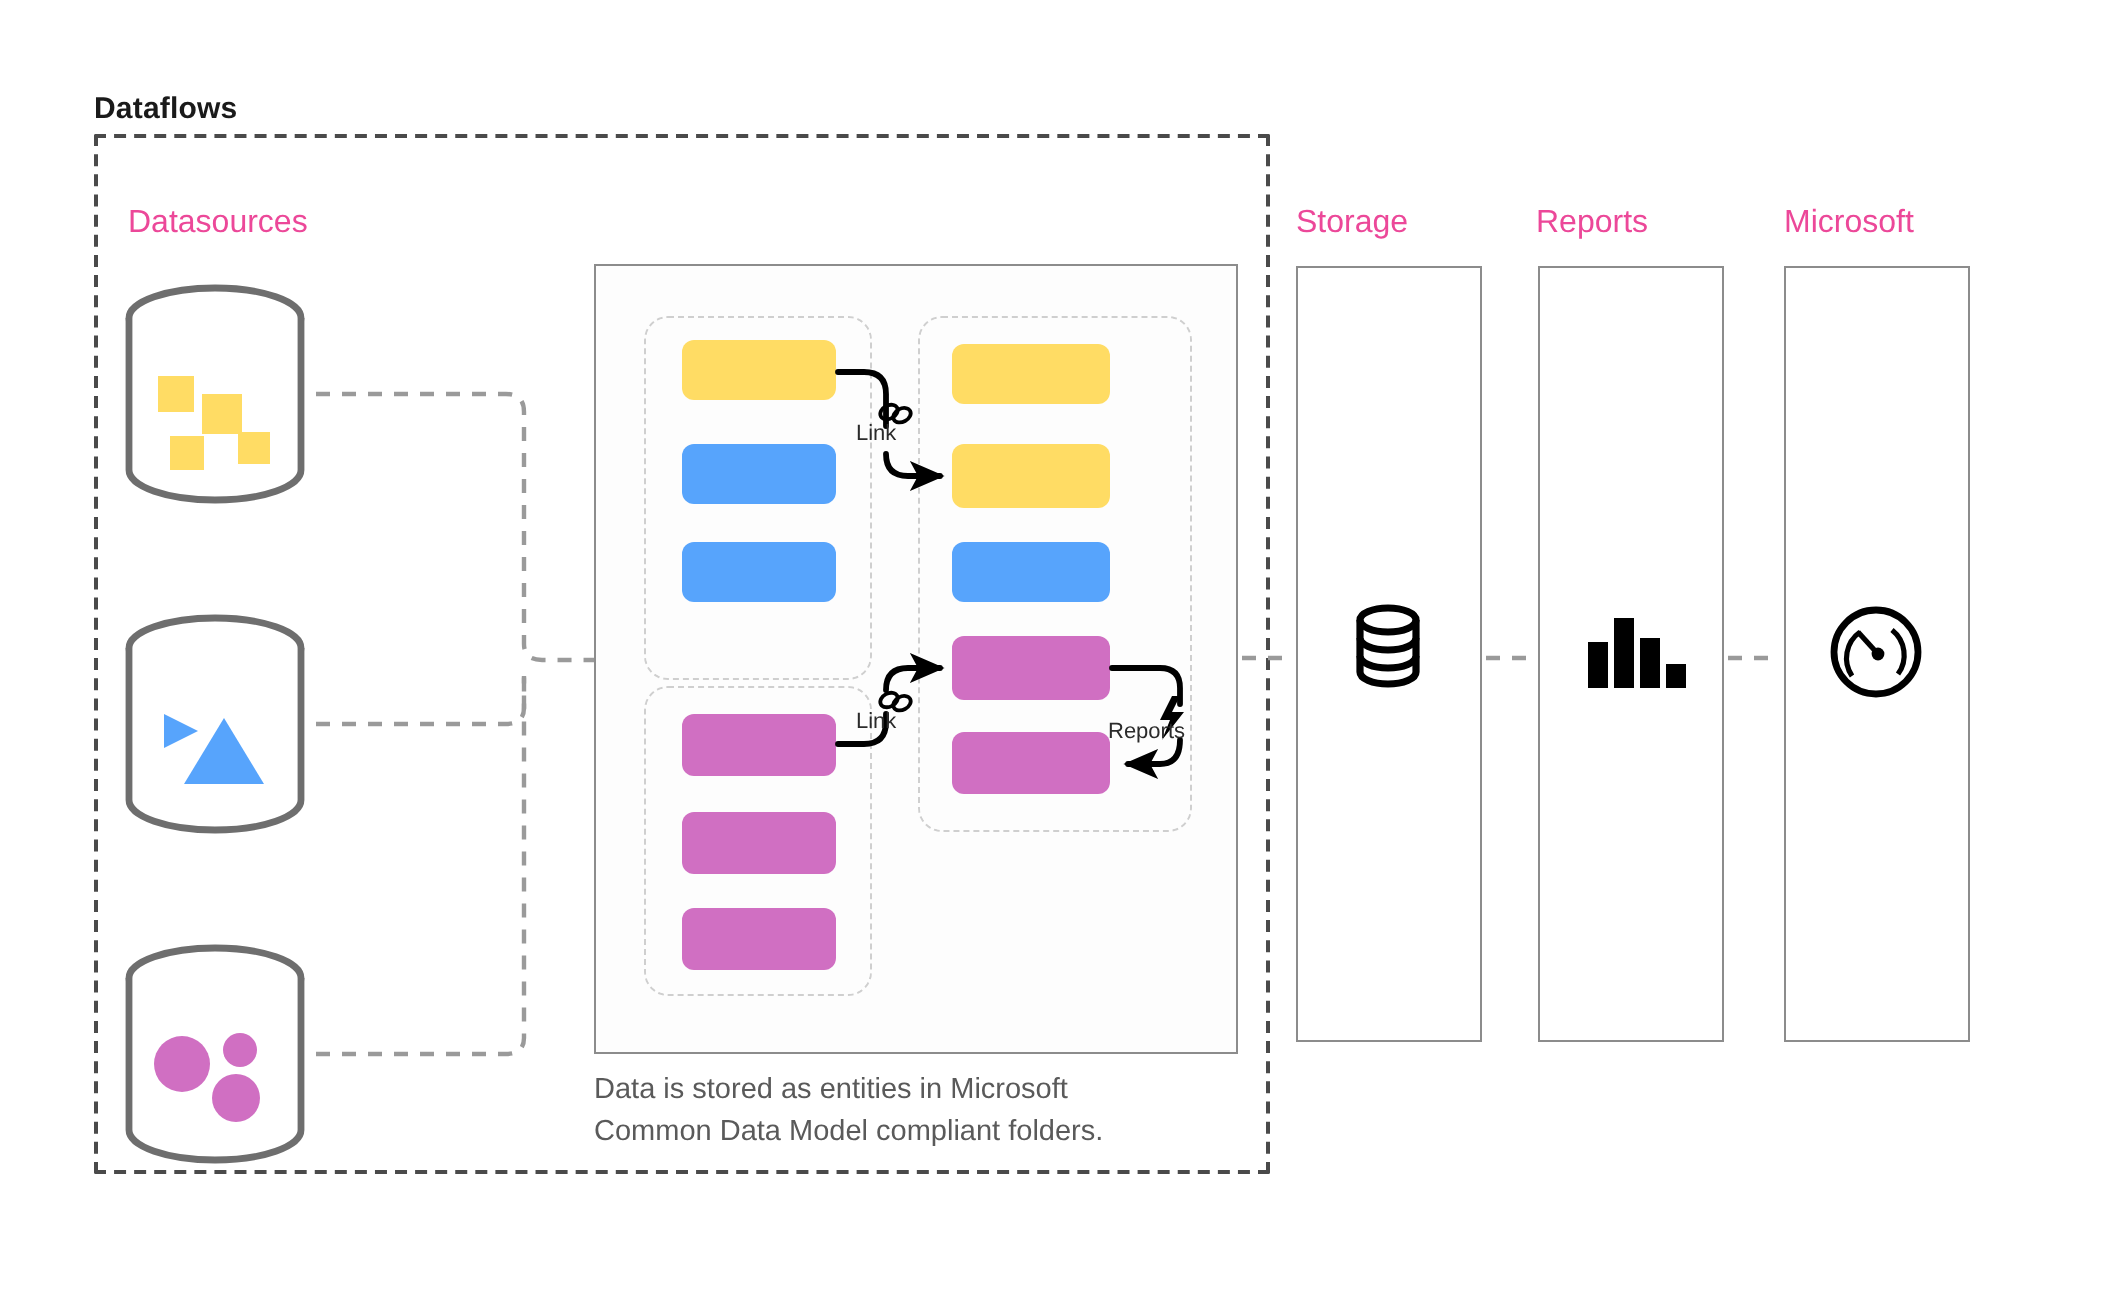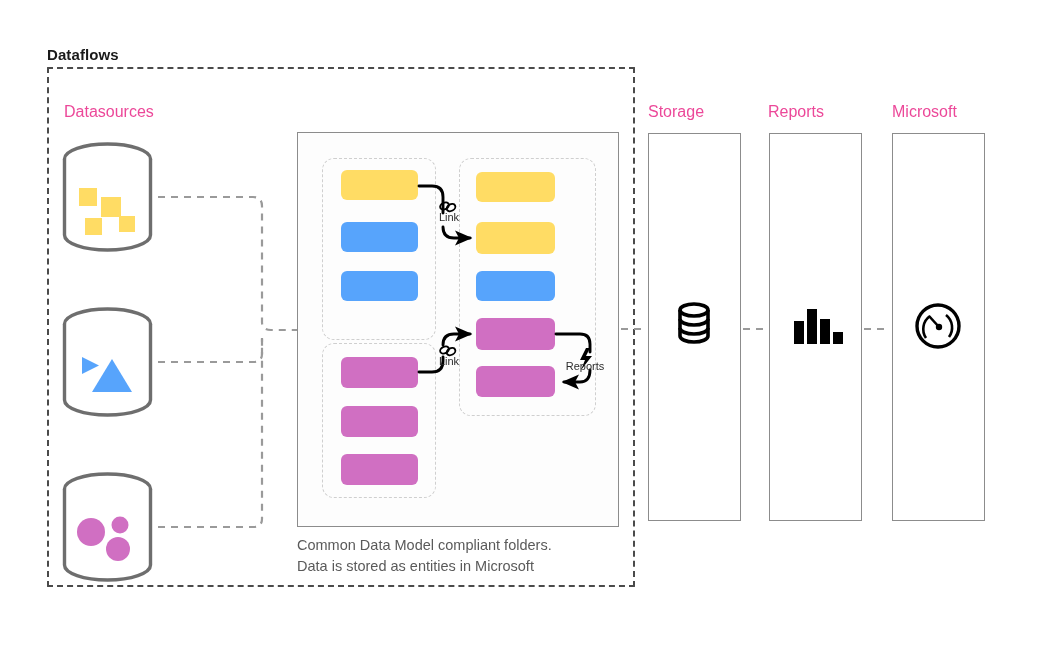--- a/index.html
+++ b/index.html
@@ -90,21 +90,21 @@
   }
   .block.yellow { background: #ffdc64; }
   .block.blue   { background: #57a4fc; }
   .block.pink   { background: #d06fc2; }
 
   
   .annot-label {
     font-size: 11px;
     color: #2b2b2b;
     white-space: nowrap;
-    text-align: center;
+    text-align: left;
   }
   #link-label-1    { left: 428px; top: 211px; width: 42px; }
   #link-label-2    { left: 428px; top: 355px; width: 42px; }
   #compute-label   { left: 554px; top: 360px; width: 62px; }
 
   
   .output-box {
     border: 1.4px solid #8c8c8c;
     background: #ffffff;
     width: 93px;
@@ -235,22 +235,22 @@
     <svg viewBox="0 0 60 58" width="60" height="58">
       <circle cx="30" cy="29" r="21" fill="none" stroke="#000000" stroke-width="3.4"></circle>
       <path d="M18,41 A16,16 0 0,1 22,19" fill="none" stroke="#000000" stroke-width="2.6"></path>
       <path d="M41,40 A16,16 0 0,0 38,18" fill="none" stroke="#000000" stroke-width="2.6"></path>
       <line x1="21" y1="19" x2="31" y2="30" stroke="#000000" stroke-width="2.6"></line>
       <circle cx="31" cy="30" r="3.2" fill="#000000"></circle>
     </svg>
   </div>
 
   <div class="abs" id="lake-caption">
+    <div>Data is stored as entities in Microsoft</div>
     <div>Common Data Model compliant folders.</div>
-    <div>Data is stored as entities in Microsoft</div>
   </div>
 
   <svg class="abs" id="connectors">
     <defs>
       <marker id="arrowhead" markerWidth="7" markerHeight="7" refX="5.2" refY="3" orient="auto">
         <path d="M0,0.4 L6,3 L0,5.6 L1.4,3 Z" fill="#000000"></path>
       </marker>
     </defs>
 
     <g stroke="#9a9a9a" stroke-width="2.2" fill="none" stroke-dasharray="7,6" stroke-linecap="butt">

